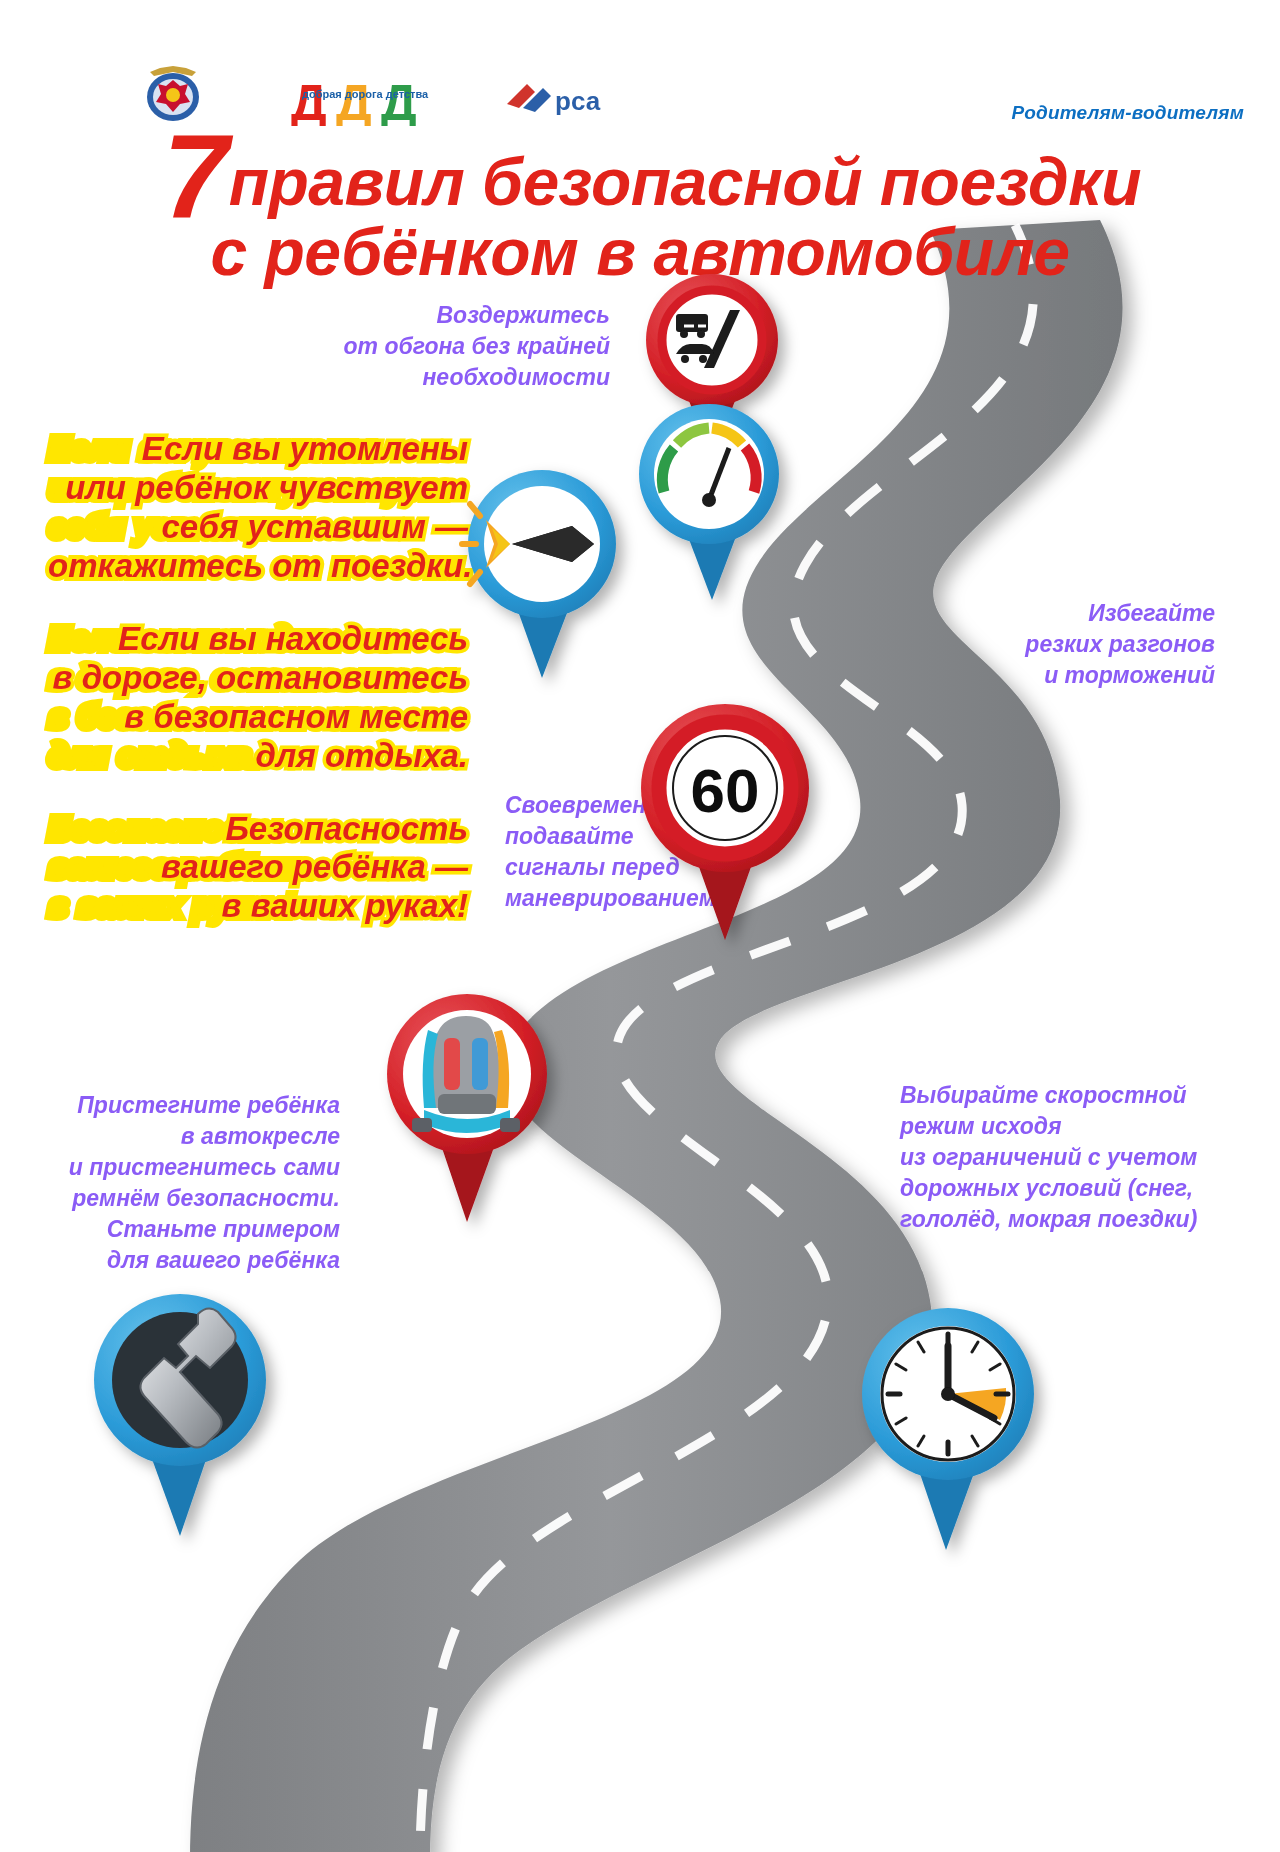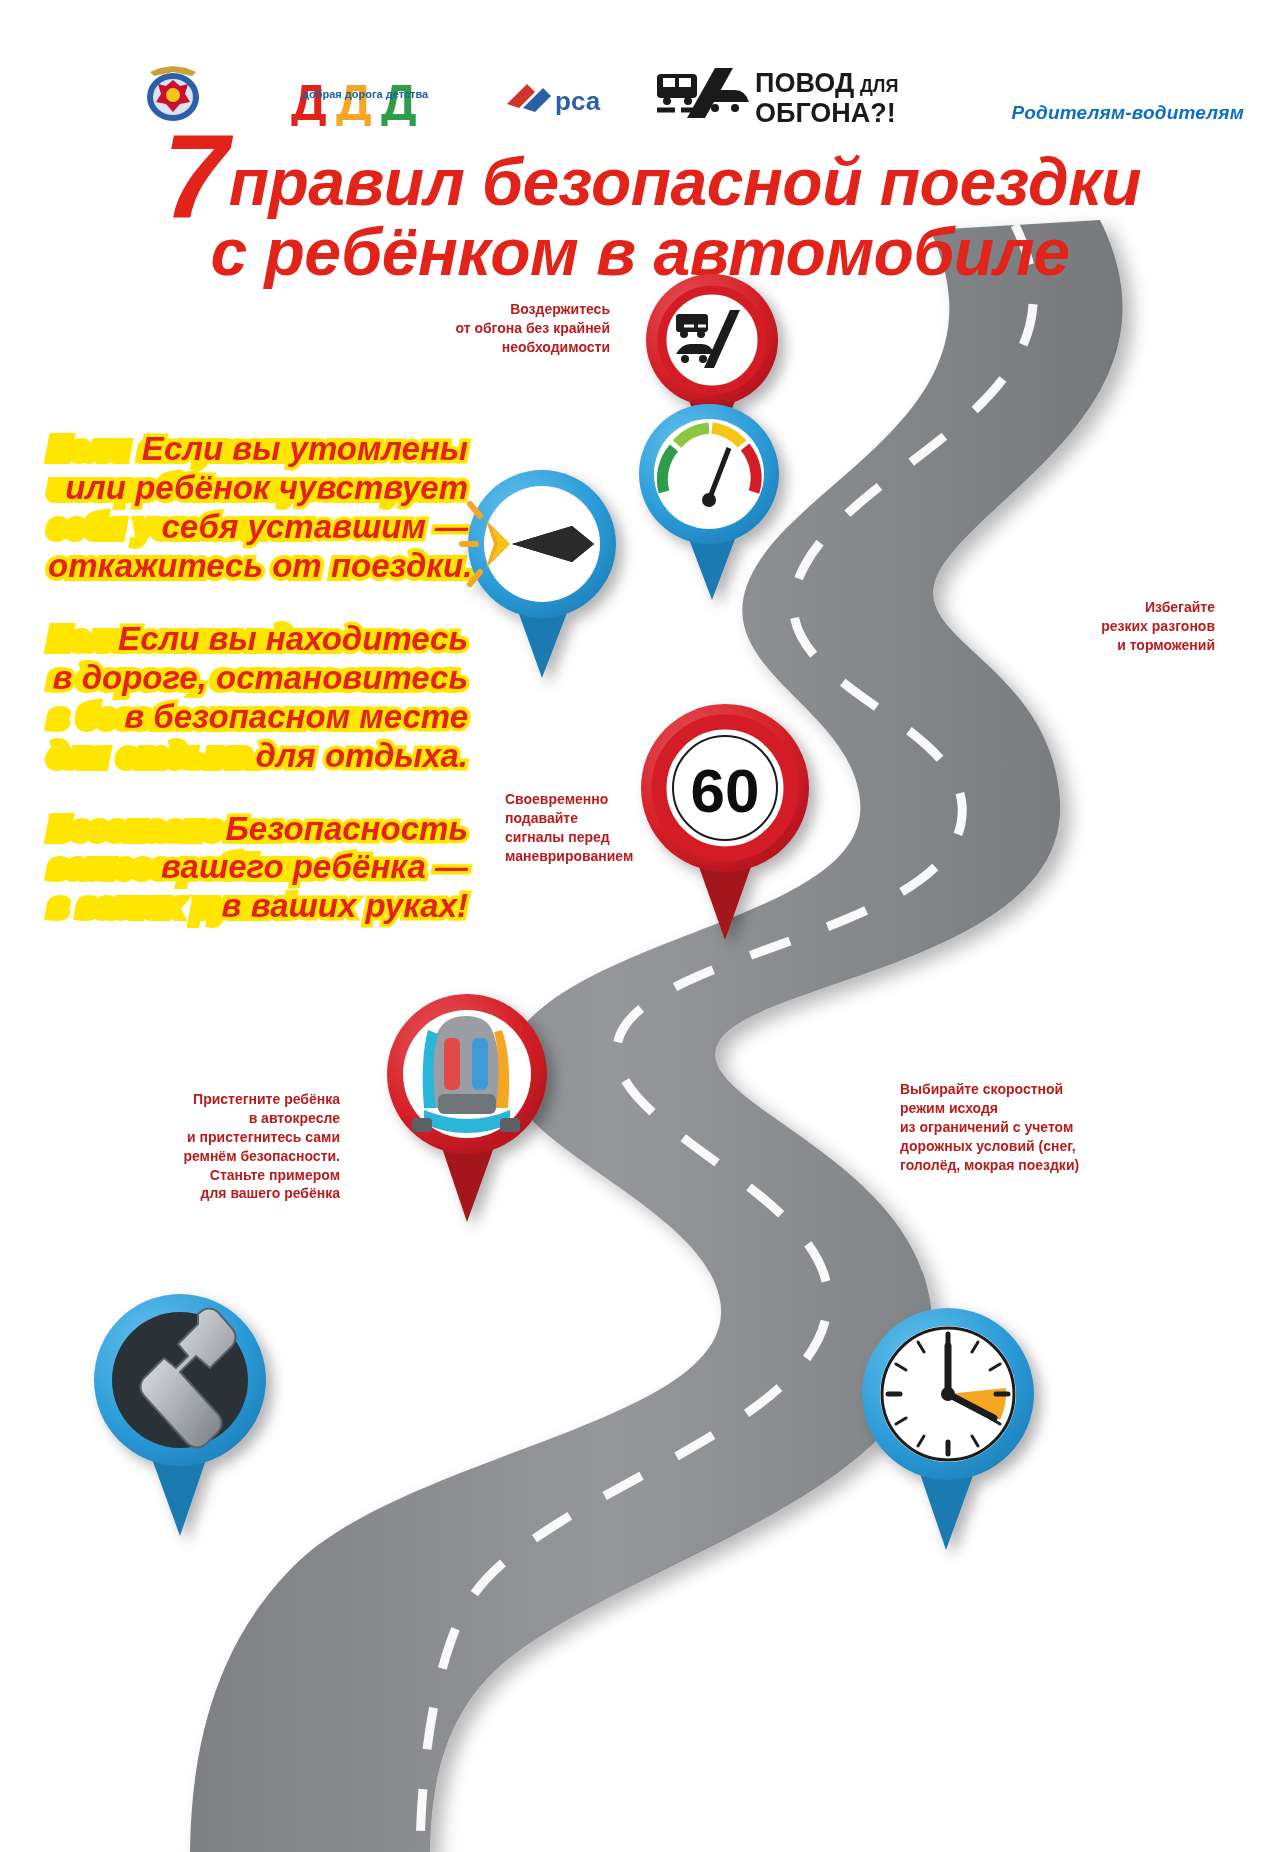--- a/index.html
+++ b/index.html
@@ -65,21 +65,21 @@
   .outlined span.fill{
     position:relative;color:#e2231a;white-space:nowrap;
   }
 
   
   .pin{position:absolute;}
 
   
   .cap{
     position:absolute;
-    font-size:14px;font-weight:bold;color:#b91c1c;
+    font-size:23px;font-weight:bold;font-style:italic;color:#8b5cf6;
     line-height:1.35;
   }
   .cap.rightalign{text-align:right;}
 
   svg{display:block;}
 </style>
 </head>
 <body>
 
 <div class="poster">
@@ -163,39 +163,20 @@
     </div>
 
     <div class="logo logo-rsa">
       <svg width="110" height="46" viewBox="0 0 110 46">
         <path d="M2 30 L22 10 L30 18 L14 34 Z" fill="#d0342c"></path>
         <path d="M18 34 L38 14 L46 22 L30 38 Z" fill="#2b5fa8"></path>
         <text x="50" y="36" font-family="Liberation Sans, sans-serif" font-size="26" font-weight="bold" fill="#2b5fa8">рса</text>
       </svg>
     </div>
 
-    <div class="logo logo-povod">
-      <svg width="290" height="66" viewBox="0 0 290 66">
-        <g>
-          <rect x="2" y="10" width="40" height="24" rx="4" fill="#1a1a1a"></rect>
-          <rect x="8" y="14" width="12" height="9" fill="#ffffff"></rect>
-          <rect x="24" y="14" width="12" height="9" fill="#ffffff"></rect>
-          <circle cx="12" cy="37" r="4" fill="#1a1a1a"></circle>
-          <circle cx="33" cy="37" r="4" fill="#1a1a1a"></circle>
-          <path d="M60 4 L78 4 L50 54 L32 54 Z" fill="#1a1a1a"></path>
-          <path d="M2 46 h18 M26 46 h16" stroke="#1a1a1a" stroke-width="5"></path>
-          <path d="M50 38 q6 -12 16 -12 h14 q10 0 14 12 z" fill="#1a1a1a"></path>
-          <circle cx="60" cy="44" r="4" fill="#1a1a1a"></circle>
-          <circle cx="80" cy="44" r="4" fill="#1a1a1a"></circle>
-        </g>
-        <text x="100" y="28" font-family="Liberation Sans, sans-serif" font-size="27" font-weight="bold" fill="#1a1a1a">ПОВОД</text>
-        <text x="205" y="28" font-family="Liberation Sans, sans-serif" font-size="18" font-weight="bold" fill="#1a1a1a">ДЛЯ</text>
-        <text x="100" y="58" font-family="Liberation Sans, sans-serif" font-size="27" font-weight="bold" fill="#1a1a1a">ОБГОНА?!</text>
-      </svg>
-    </div>
   </div>
 
   <div class="audience">Родителям-водителям</div>
 
   <div class="headline">
     <div class="hl-row1">
       <span class="big7">7</span><span class="h-line">правил безопасной поездки</span>
     </div>
     <div class="hl-row2">
       <span class="h-line">с ребёнком в автомобиле</span>

